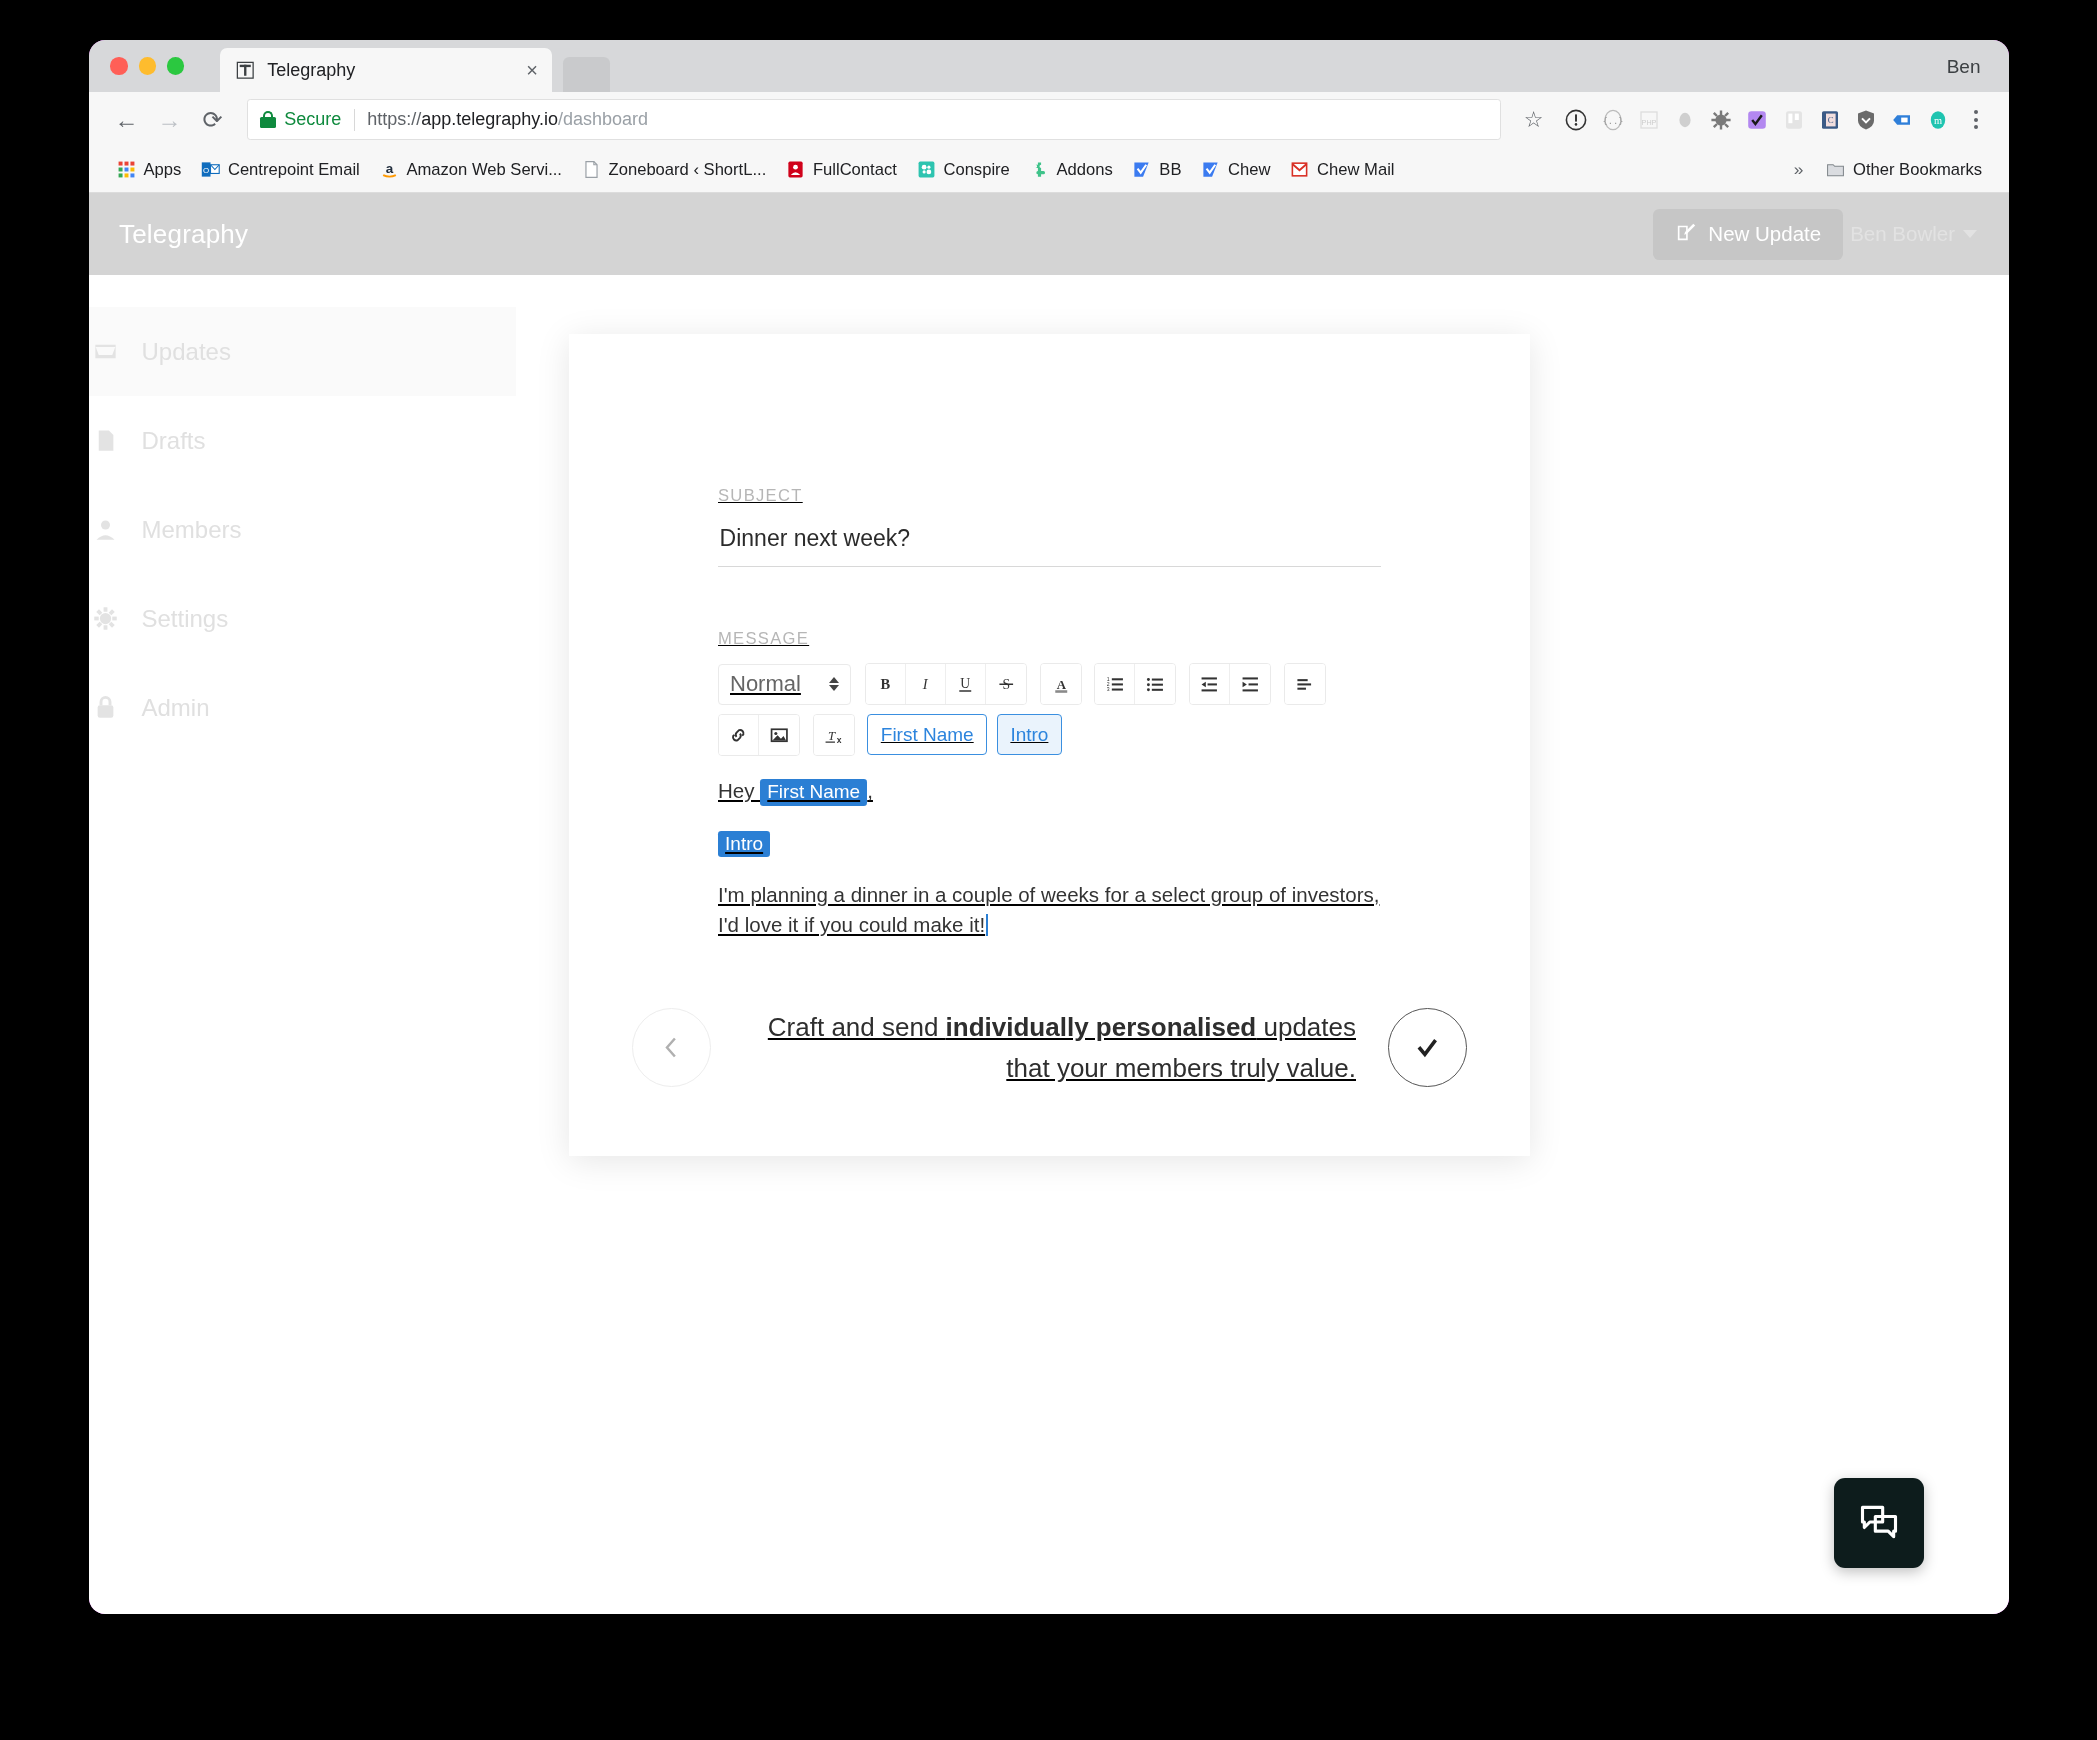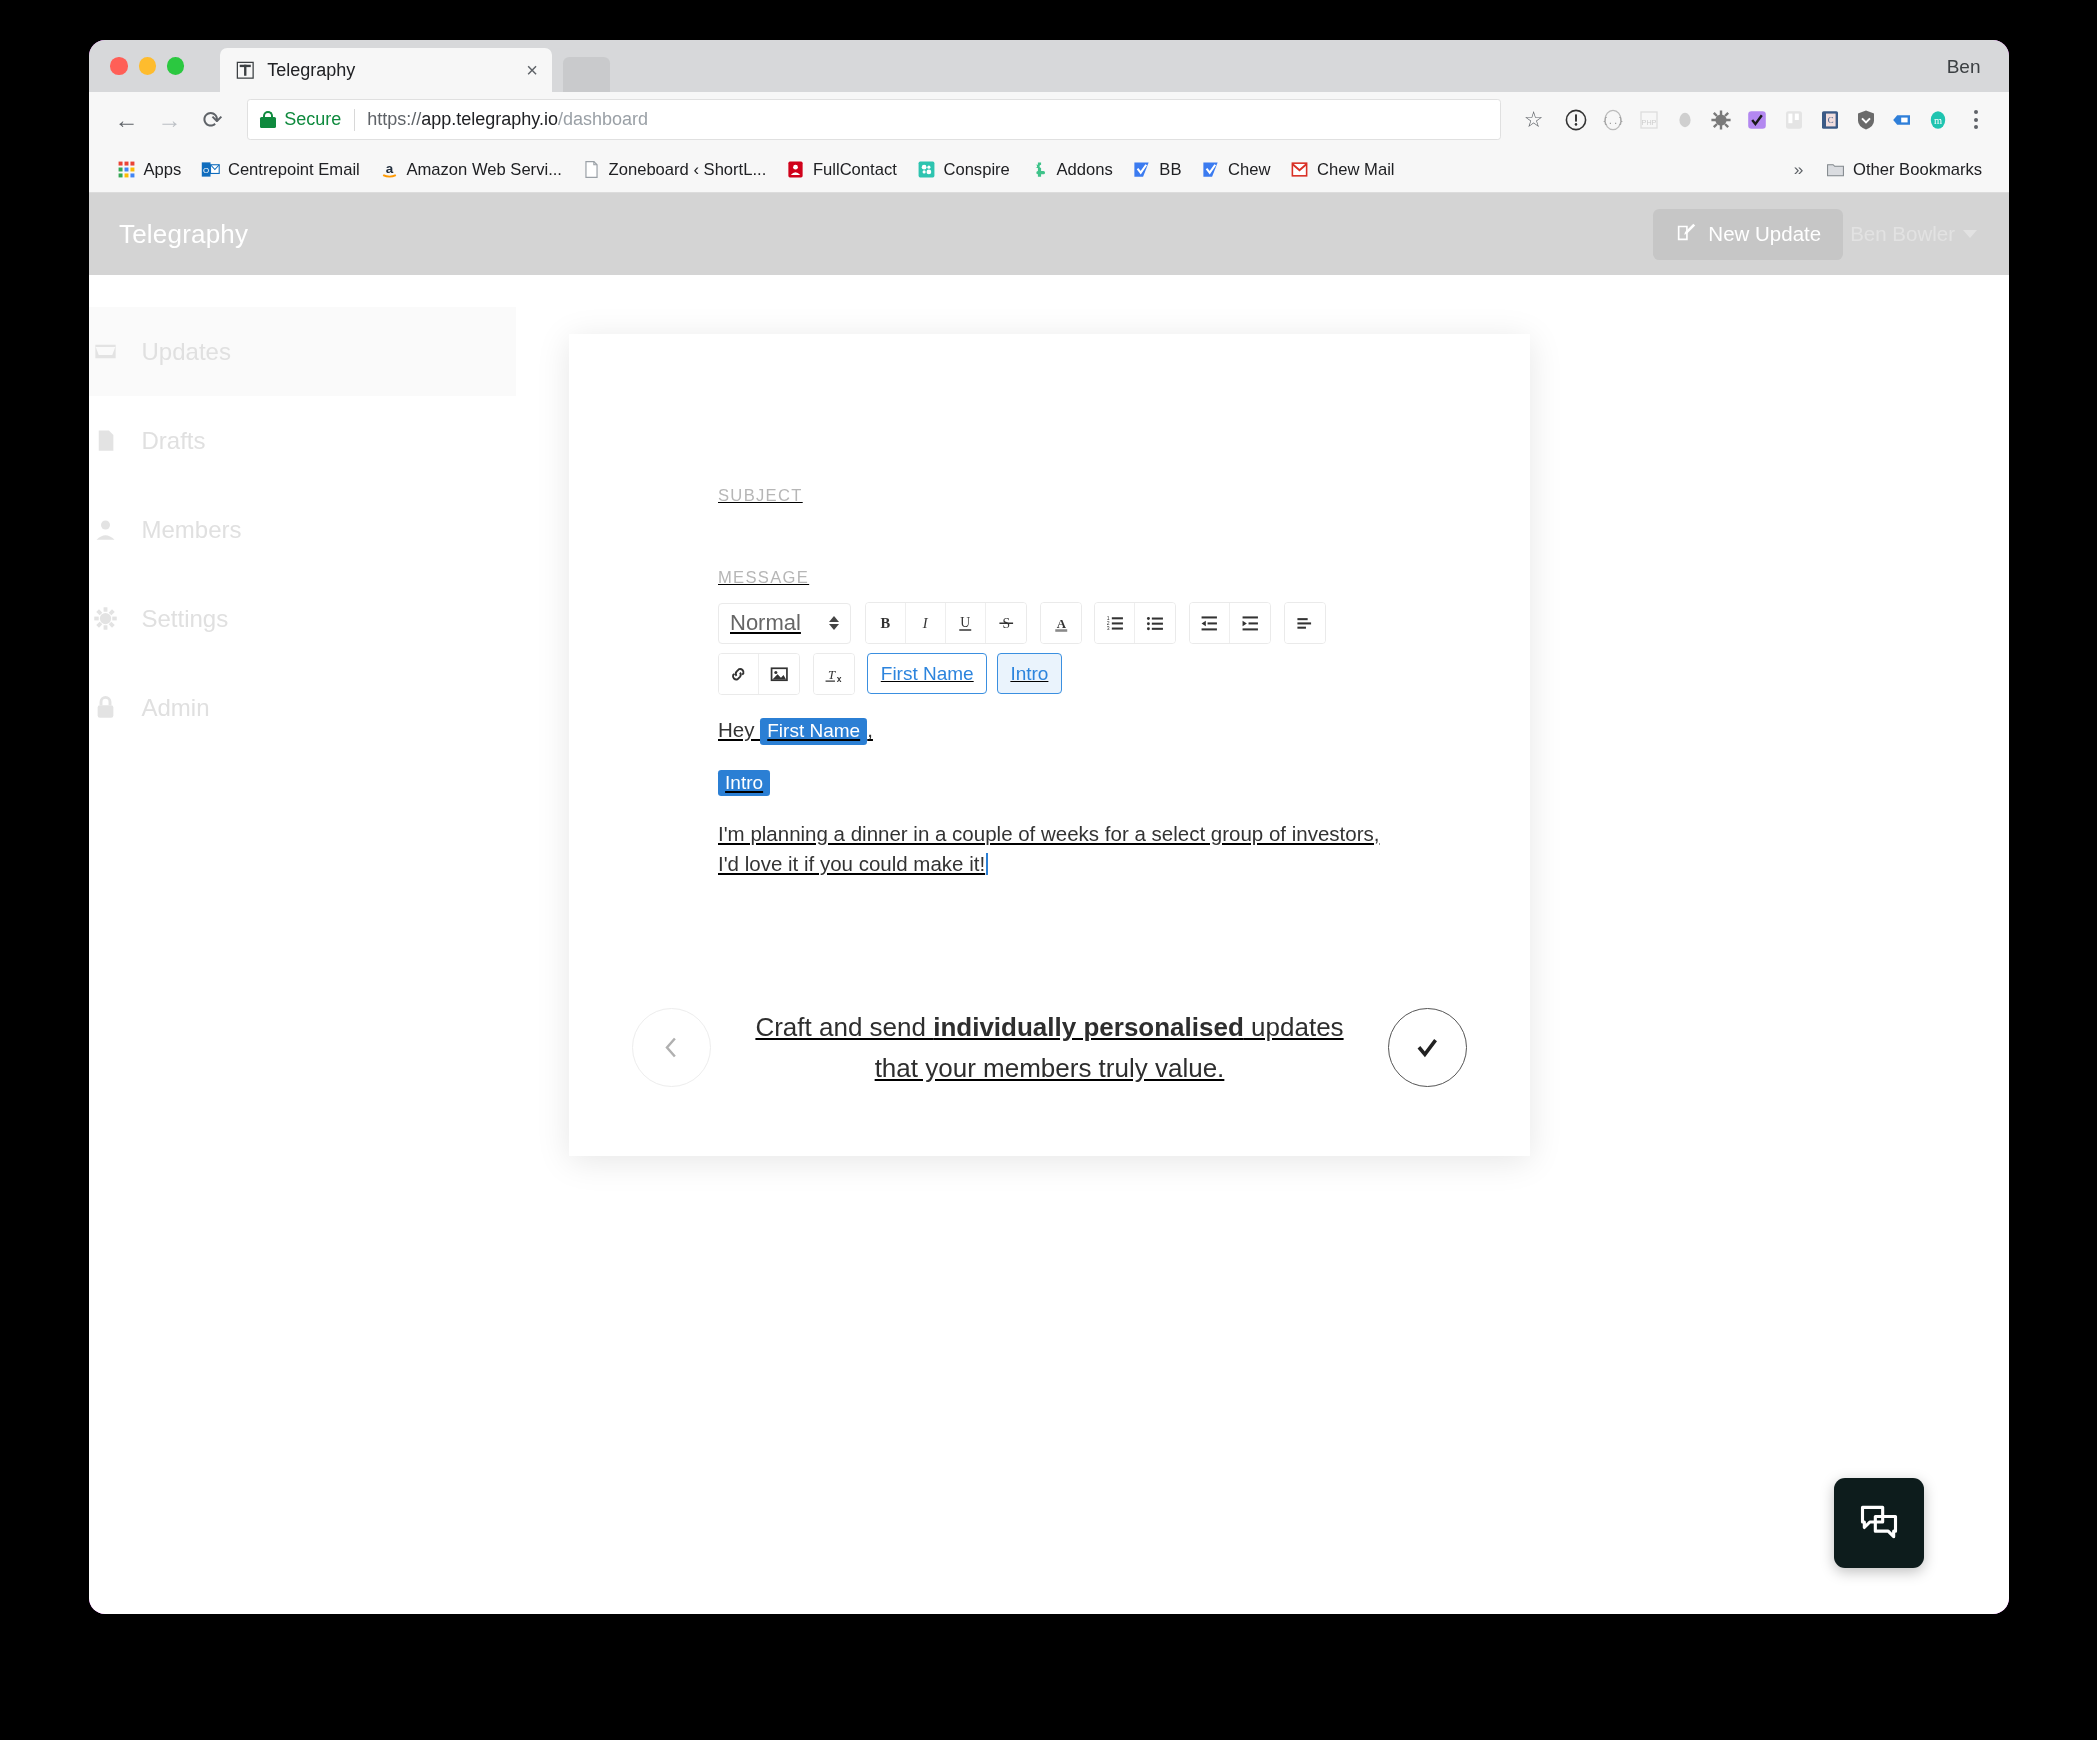--- a/index.html
+++ b/index.html
@@ -332,21 +332,21 @@
   .circle-btn {
     width: 79px; height: 79px;
     border-radius: 50%;
     display: flex; align-items: center; justify-content: center;
     flex: 0 0 79px;
   }
   .circle-btn.prev { border: 1.6px solid #ededed; color: #b0b0b0; font-size: 32px; }
   .circle-btn.next { border: 1.6px solid #555555; color: #222222; font-size: 32px; }
   .tagline {
     flex: 1;
-    text-align: center;
+    text-align: right;
     font-size: 26px;
     color: #2e2e2e;
     line-height: 1.55;
     padding: 0 32px;
   }
   .tagline b { font-weight: bold; }
 
   
   .chat-widget {
     position: absolute;
@@ -689,20 +689,21 @@
             </svg>
         </span>
         <span>Admin</span>
       </div>
     </div>
 
     <div class="modal">
       <div class="modal-body">
 
         <div class="field-label">SUBJECT</div>
+        <input class="subject-input" value="Dinner next week?" style="">
 
         <div class="field-label msg-label">MESSAGE</div>
 
         <div class="ql-toolbar">
           <div class="tb-row">
             <div class="tb-sel">
               <span>Normal</span>
               <span class="sel-arrows">
                   <i class="up"></i>
                   <i class="dn"></i>

